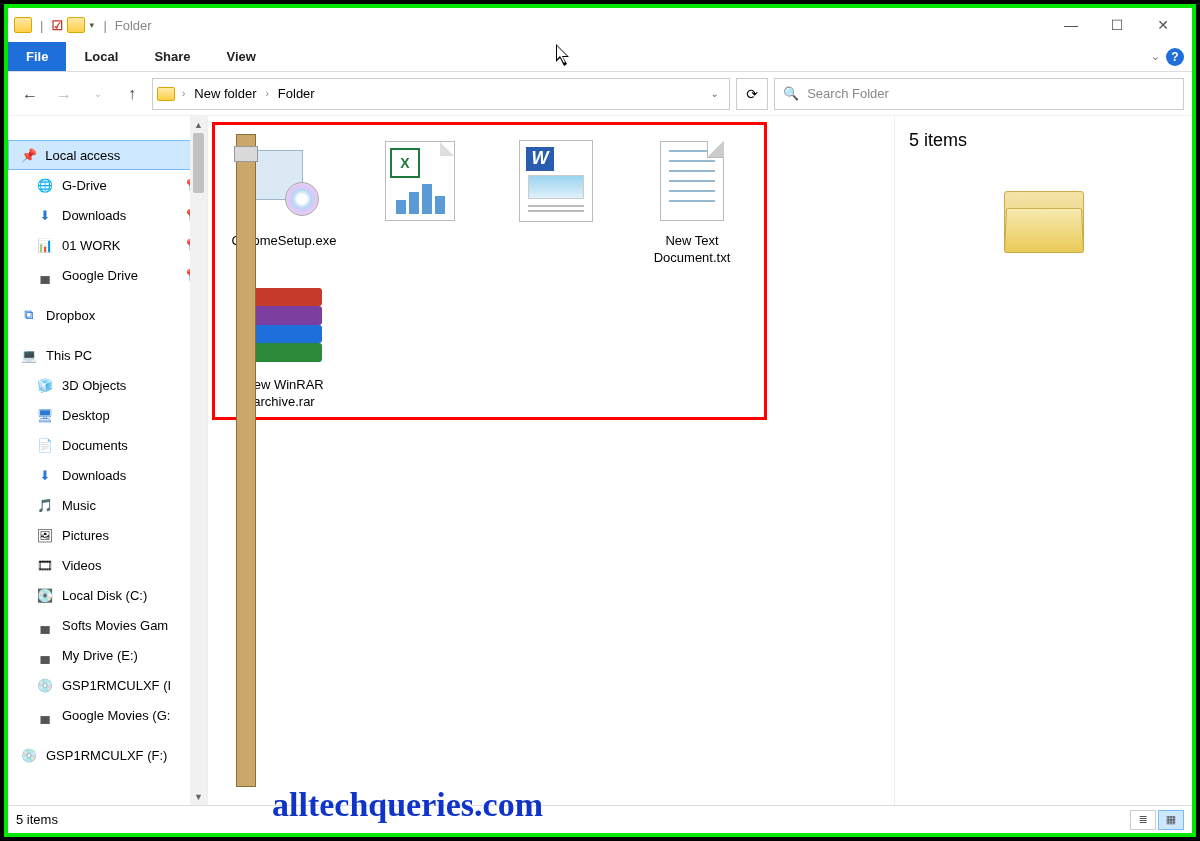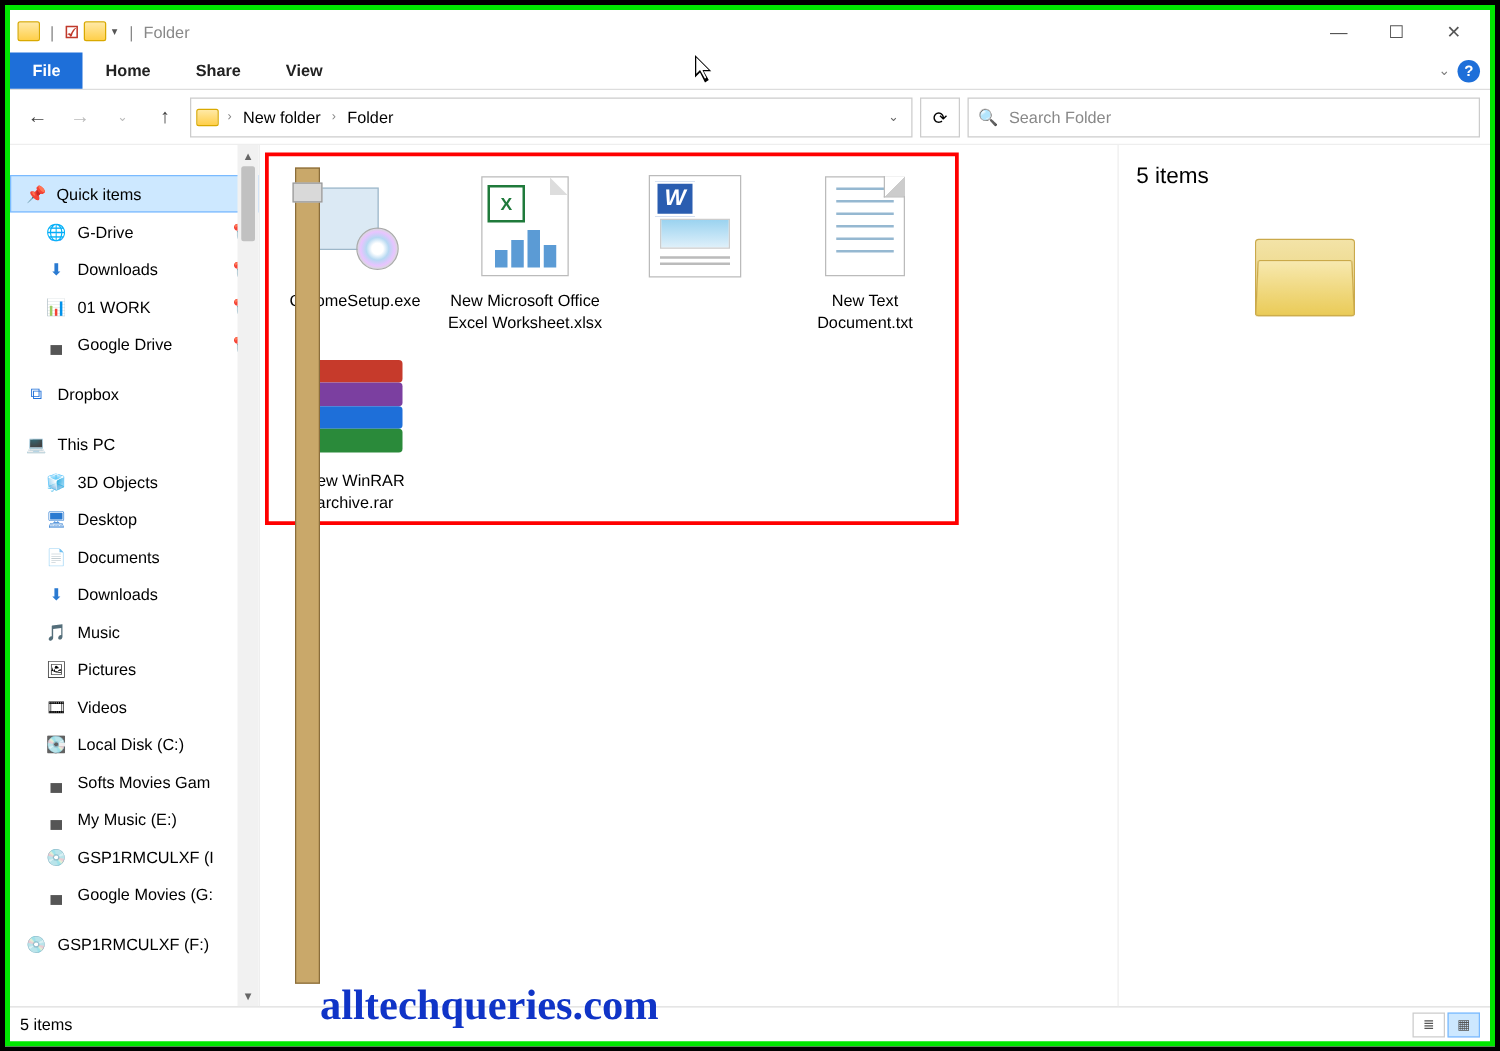--- a/index.html
+++ b/index.html
@@ -306,21 +306,21 @@
   .big-folder .front {
     position: absolute; left: 0; right: 0; bottom: 0; height: 48px;
     background: linear-gradient(#f7e9b0,#eacb58);
     border: 1px solid #caa94a; border-radius: 2px;
     transform: perspective(120px) rotateX(8deg);
     transform-origin: bottom;
   }
   
   .watermark {
     position: absolute;
-    left: 248px; top: 670px;
+    left: 264px; top: 670px;
     font-family: Georgia, "Times New Roman", serif;
     font-weight: bold;
     font-size: 34px;
     color: #1034c7;
   }
   
   .statusbar {
     height: 28px; border-top: 1px solid #ddd;
     display: flex; align-items: center;
     padding: 0 8px;
@@ -358,21 +358,21 @@
     <span class="title-text">Folder</span>
     <div class="win-controls">
       <div class="win-btn">—</div>
       <div class="win-btn">☐</div>
       <div class="win-btn">✕</div>
     </div>
   </div>
 
   <div class="ribbon-tabs">
     <div class="ribbon-tab file">File</div>
-    <div class="ribbon-tab">Home</div>
+    <div class="ribbon-tab">Local</div>
     <div class="ribbon-tab">Share</div>
     <div class="ribbon-tab">View</div>
     <div class="ribbon-right">
       <span class="ribbon-chevron">⌄</span>
       <div class="help-icon">?</div>
     </div>
   </div>
 
   <div class="navrow">
     <div class="nav-arrow">←</div>
@@ -393,21 +393,21 @@
       <span>Search Folder</span>
     </div>
   </div>
 
   <div class="body">
 
     <div class="sidebar">
       <div class="side-inner">
         <div class="side-item root selected">
           <span style="color:#2a7ad1">📌</span>
-          <span>Quick items</span>
+          <span>Local access</span>
         </div>
         <div class="side-item">
           <span class="ico">🌐</span>
           <span>G-Drive</span>
           <span class="pin">📍</span>
         </div>
         <div class="side-item">
           <span class="ico" style="color:#2a7ad1">⬇</span>
           <span>Downloads</span>
           <span class="pin">📍</span>
@@ -463,21 +463,21 @@
         <div class="side-item">
                 <span class="ico">💽</span>
                 <span>Local Disk (C:)</span>
               </div>
         <div class="side-item">
                 <span class="ico" style="color:#555">▄</span>
                 <span>Softs Movies Gam</span>
               </div>
         <div class="side-item">
                 <span class="ico" style="color:#555">▄</span>
-                <span>My Music (E:)</span>
+                <span>My Drive (E:)</span>
               </div>
         <div class="side-item">
                 <span class="ico">💿</span>
                 <span>GSP1RMCULXF (I</span>
               </div>
         <div class="side-item">
                 <span class="ico" style="color:#555">▄</span>
                 <span>Google Movies (G:</span>
               </div>
 
@@ -514,21 +514,20 @@
                       <div class="icon-excel">
                 <div class="xbadge">X</div>
                 <div class="bars">
                           <span style="height:14px"></span>
                           <span style="height:22px"></span>
                           <span style="height:30px"></span>
                           <span style="height:18px"></span>
                         </div>
               </div>
                     </div>
-              <div class="label">New Microsoft Office Excel Worksheet.xlsx</div>
             </div>
 
             <div class="file-item">
               <div class="icon-box">
                       <div class="icon-word">
                 <div class="wbadge">W</div>
                         <div class="photo"></div>
                 <div class="lines">
                           <div></div>
                           <div></div>

